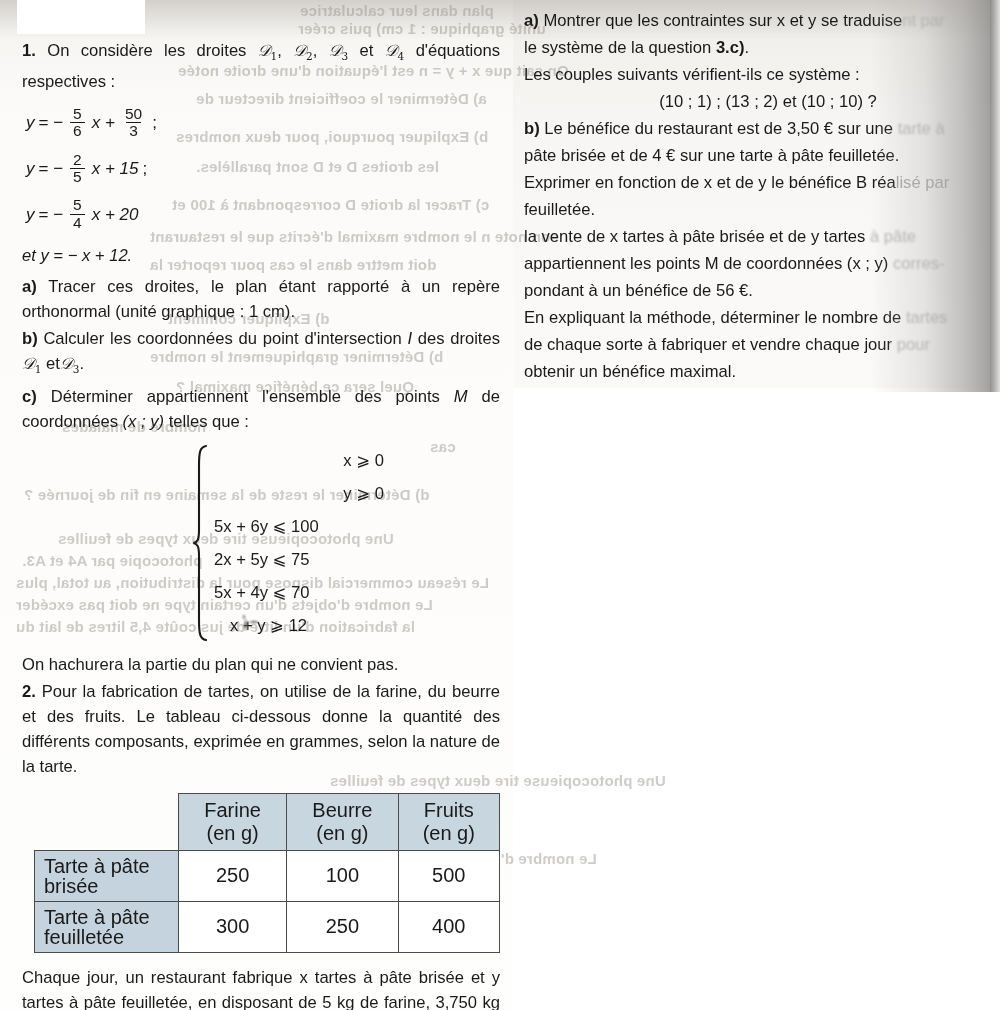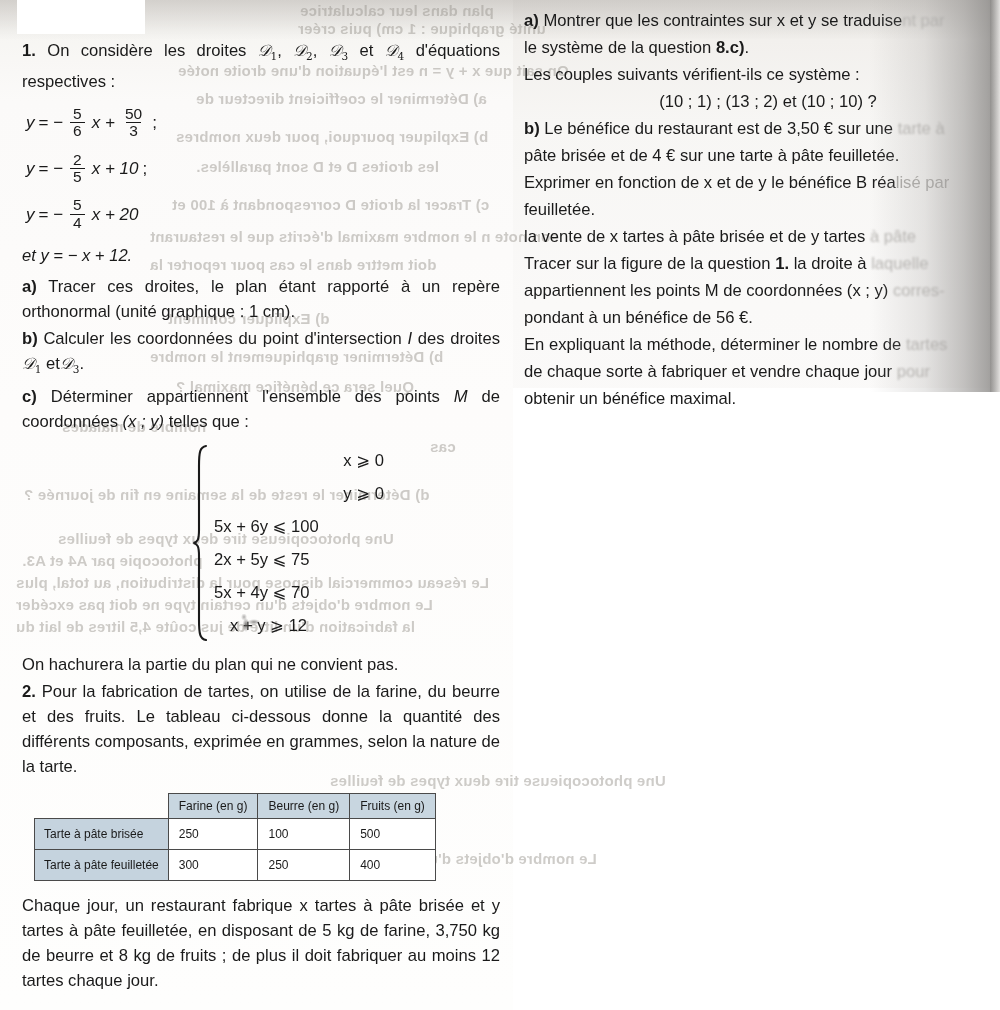--- a/index.html
+++ b/index.html
@@ -114,30 +114,30 @@
     width:26px;height:22px;
     background:
       radial-gradient(ellipse 5px 10px at 8px 11px,rgba(90,88,86,.85),rgba(90,88,86,0) 70%),
       radial-gradient(ellipse 9px 4px at 16px 8px,rgba(110,108,106,.75),rgba(110,108,106,0) 72%),
       radial-gradient(ellipse 4px 5px at 6px 3px,rgba(120,118,116,.6),rgba(120,118,116,0) 75%);
     pointer-events:none;
   }
 
   
   .tbl-wrap{margin:14px 0 10px 12px;}
-  table{border-collapse:collapse;font-size:12px;}
+  table{border-collapse:collapse;font-size:20px;}
   table td,table th{
     border:1.3px solid #4a4a4a;
     padding:4px 8px;
     font-weight:400;
     color:#1a1a1a;
   }
   th.colh{background:#c8d6e0;text-align:center;font-weight:400;padding:5px 10px;}
   td.rowh{background:#c5d3de;text-align:left;padding:5px 9px;line-height:20px;}
-  td.val{background:#ffffff;padding:0 10px;}
+  td.val{text-align:center;background:#ffffff;padding:0 10px;}
   td.corner{border:none;background:transparent;}
   .fade2{color:#a9a7a4;filter:blur(.5px);}
   .fade3{color:#b9b7b4;filter:blur(1.1px);}
 </style>
 </head>
 <body>
 
 <div id="scan">
   <div id="sheet-left"></div>
   <div id="sheet-right-white"></div>
@@ -198,21 +198,21 @@
       <span>;</span>
     </div>
 
     <div class="eq">
       <span class="mi">y</span>
       <span>= −</span>
       <span class="frac">
         <span class="num">2</span>
         <span class="den">5</span>
       </span>
-      <span class="mi">x + 10</span>
+      <span class="mi">x + 15</span>
       <span>;</span>
     </div>
 
     <div class="eq">
       <span class="mi">y</span>
       <span>= −</span>
       <span class="frac">
         <span class="num">5</span>
         <span class="den">4</span>
       </span>
@@ -299,43 +299,38 @@
   </div>
 
   <div class="col" id="col-right">
 
     <p class="t nj">
       <b>a)</b>
       <span>Montrer que les contraintes sur x et y se traduise</span><span class="fade3">nt par</span>
     </p>
     <p class="t nj">
       <span>le système de la question</span>
-      <b>8.c)</b><span>.</span>
+      <b>3.c)</b><span>.</span>
     </p>
     <p class="t nj">Les couples suivants vérifient-ils ce système :</p>
     <p class="t nj" style="text-align:center;padding-left:28px;">(10 ; 1) ;  (13 ; 2)  et  (10 ; 10) ?</p>
 
     <p class="t nj">
       <b>b)</b>
       <span>Le bénéfice du restaurant est de 3,50 € sur une</span> <span class="fade3">tarte à</span>
     </p>
     <p class="t nj">pâte brisée et de 4 € sur une tarte à pâte feuilletée.</p>
     <p class="t nj">
       <span>Exprimer en fonction de x et de y le bénéfice B réa</span><span class="fade2">lisé par</span>
     </p>
     <p class="t nj">feuilletée.</p>
     <p class="t nj">
       <span>la vente de x tartes à pâte brisée et de y tartes</span> <span class="fade3">à pâte</span>
     </p>
 
-    <p class="t nj">
-      <span>Tracer sur la figure de la question</span>
-      <b>1.</b>
-      <span>la droite à</span> <span class="fade3">laquelle</span>
-    </p>
     <p class="t nj">
       <span>appartiennent les points M de coordonnées (x ; y)</span> <span class="fade3">corres-</span>
     </p>
     <p class="t nj">pondant à un bénéfice de 56 €.</p>
     <p class="t nj">
       <span>En expliquant la méthode, déterminer le nombre de</span> <span class="fade3">tartes</span>
     </p>
     <p class="t nj">
       <span>de chaque sorte à fabriquer et vendre chaque jour</span> <span class="fade3">pour</span>
     </p>

